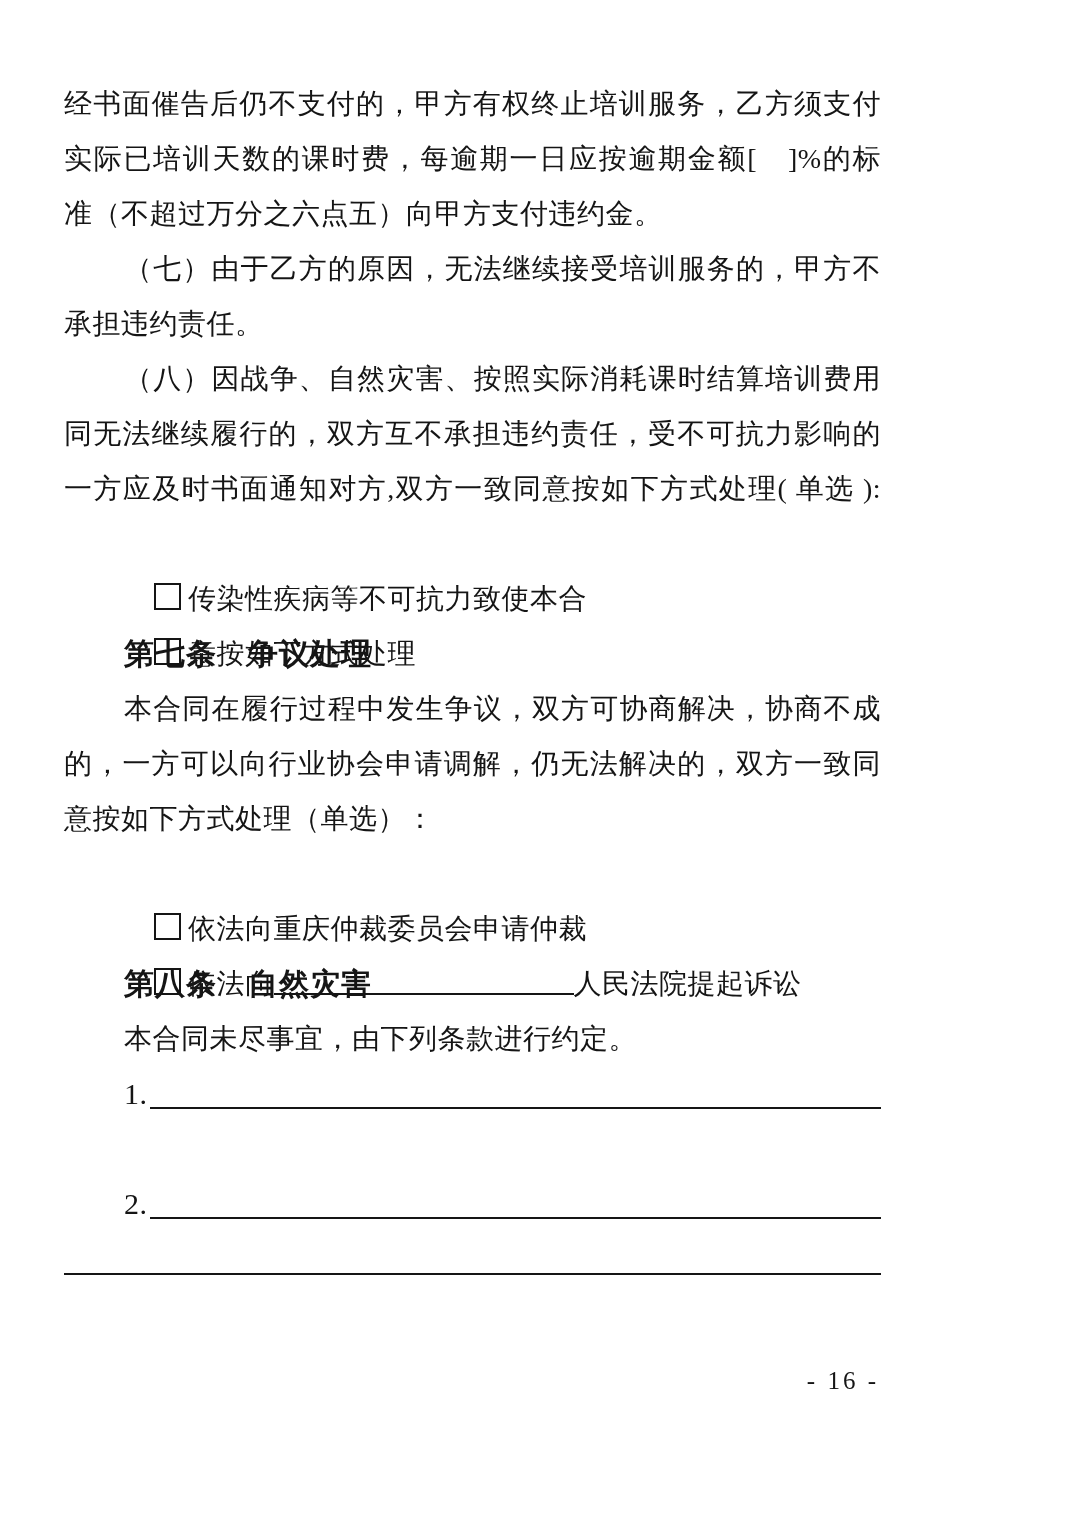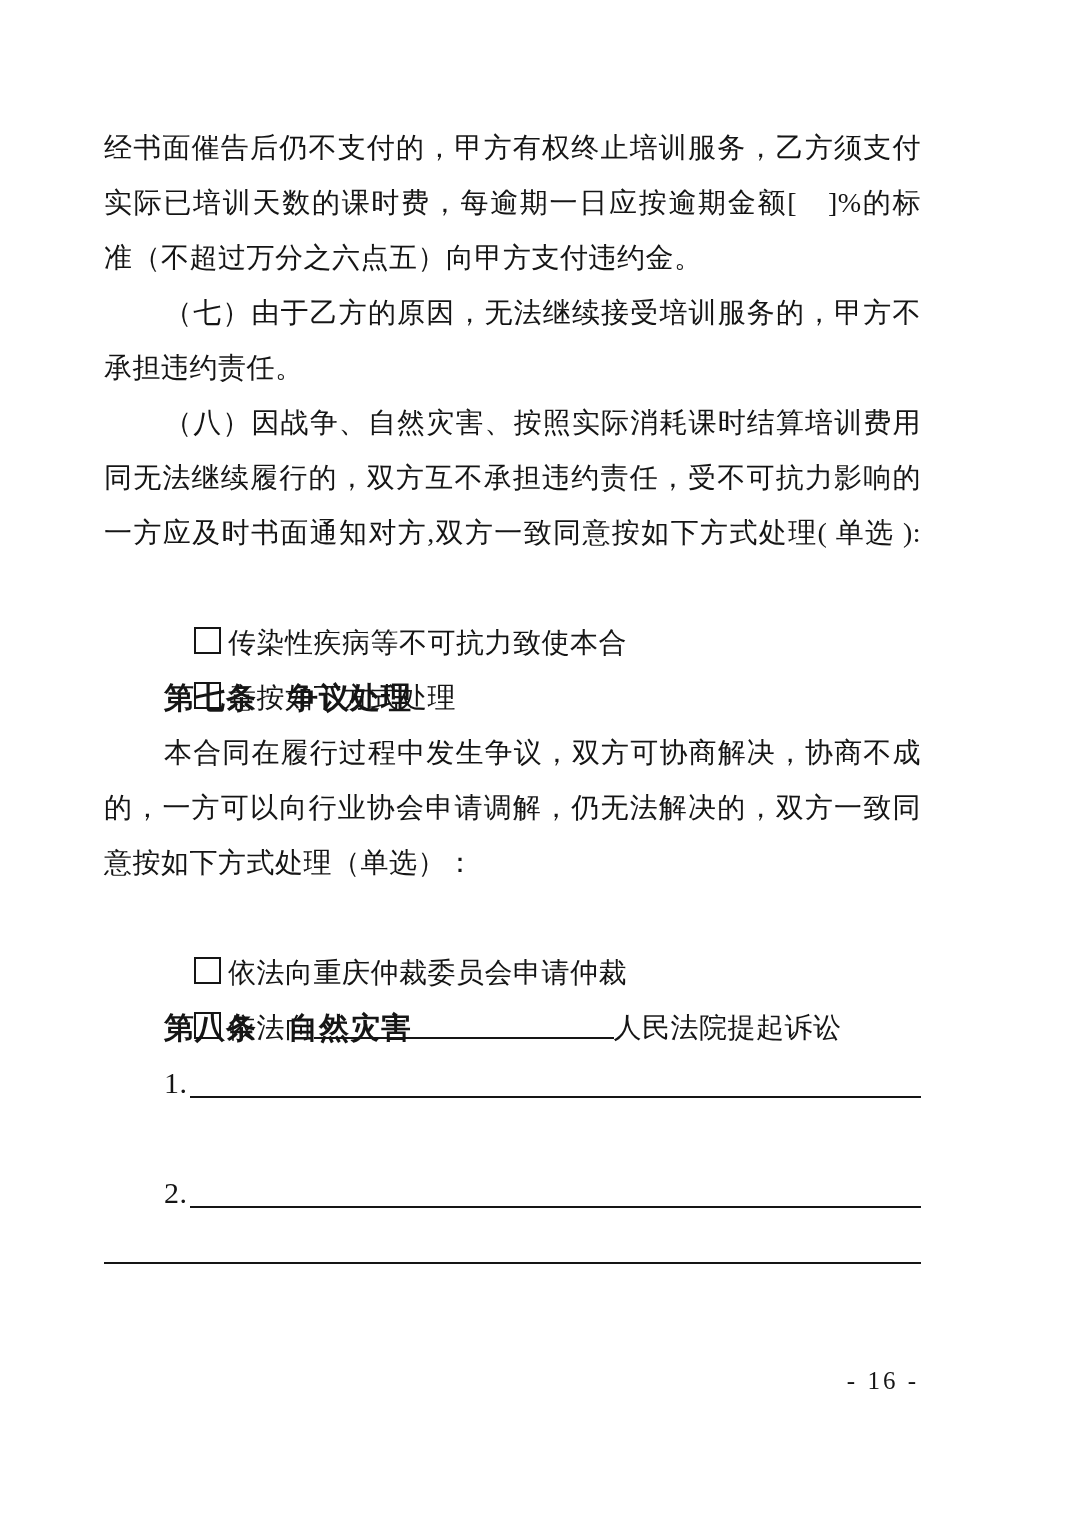--- a/index.html
+++ b/index.html
@@ -9,23 +9,23 @@
   body {
     width: 1074px;
     height: 1520px;
     background: #ffffff;
     color: #151515;
     font-family: "Liberation Serif", "DejaVu Serif", serif;
     overflow: hidden;
   }
   .doc {
     position: relative;
-    margin-left: 104px;
+    margin-left: 64px;
     width: 817px;
-    padding-top: 120px;
+    padding-top: 76px;
   }
   .ln {
     height: 55px;
     line-height: 55px;
     font-size: 28px;
     letter-spacing: 0.5px;
     white-space: pre-wrap;
   }
   
   .jf {
@@ -117,20 +117,21 @@
 
   <div class="ln ind">
     <span class="cb"></span><span>依法向重庆仲裁委员会申请仲裁</span>
   </div>
   <div class="ln ind">
     <span class="cb"></span><span>依法向</span><span class="blank b300"></span><span>人民法院提起诉讼</span>
   </div>
 
   <div class="ln hd ind">第八条　自然灾害</div>
 
+  <div class="ln ind">本合同未尽事宜，由下列条款进行约定。</div>
 
   <div class="ln numline ind">
     <span class="num">1.</span>
     <span class="fill"></span>
   </div>
 
   <div class="ln">
     <div class="sep-rule"></div>
   </div>
 

